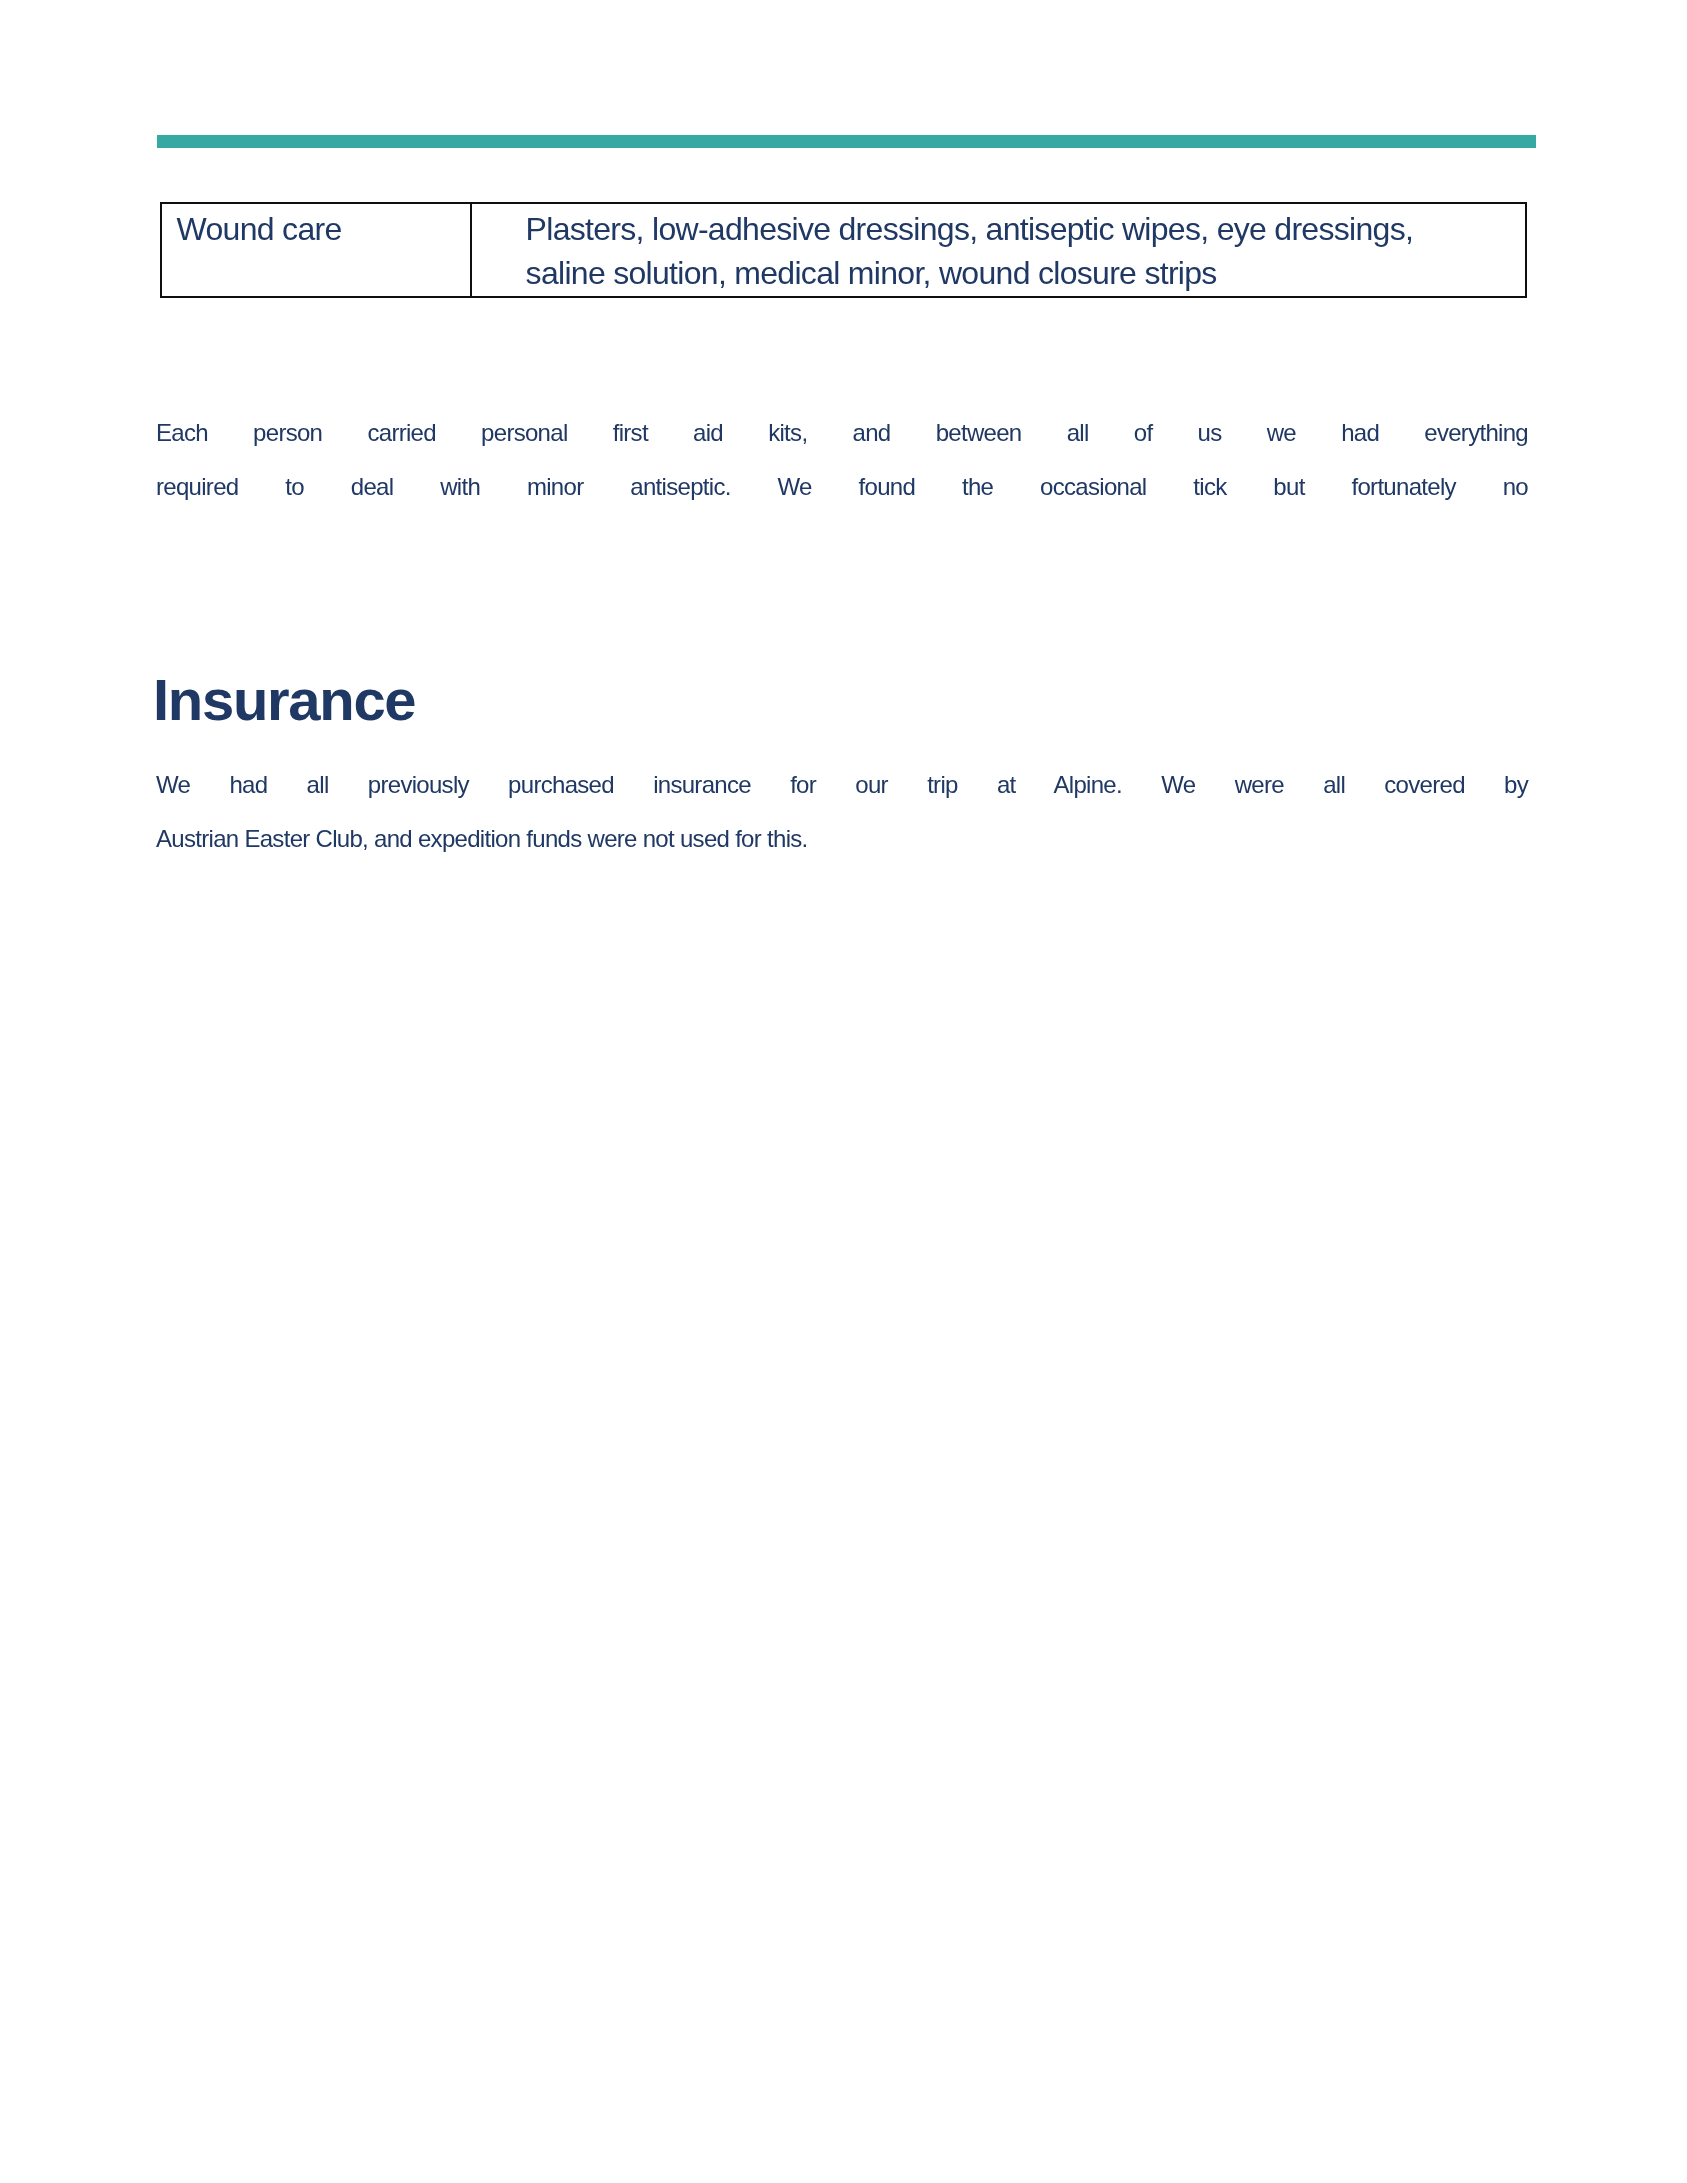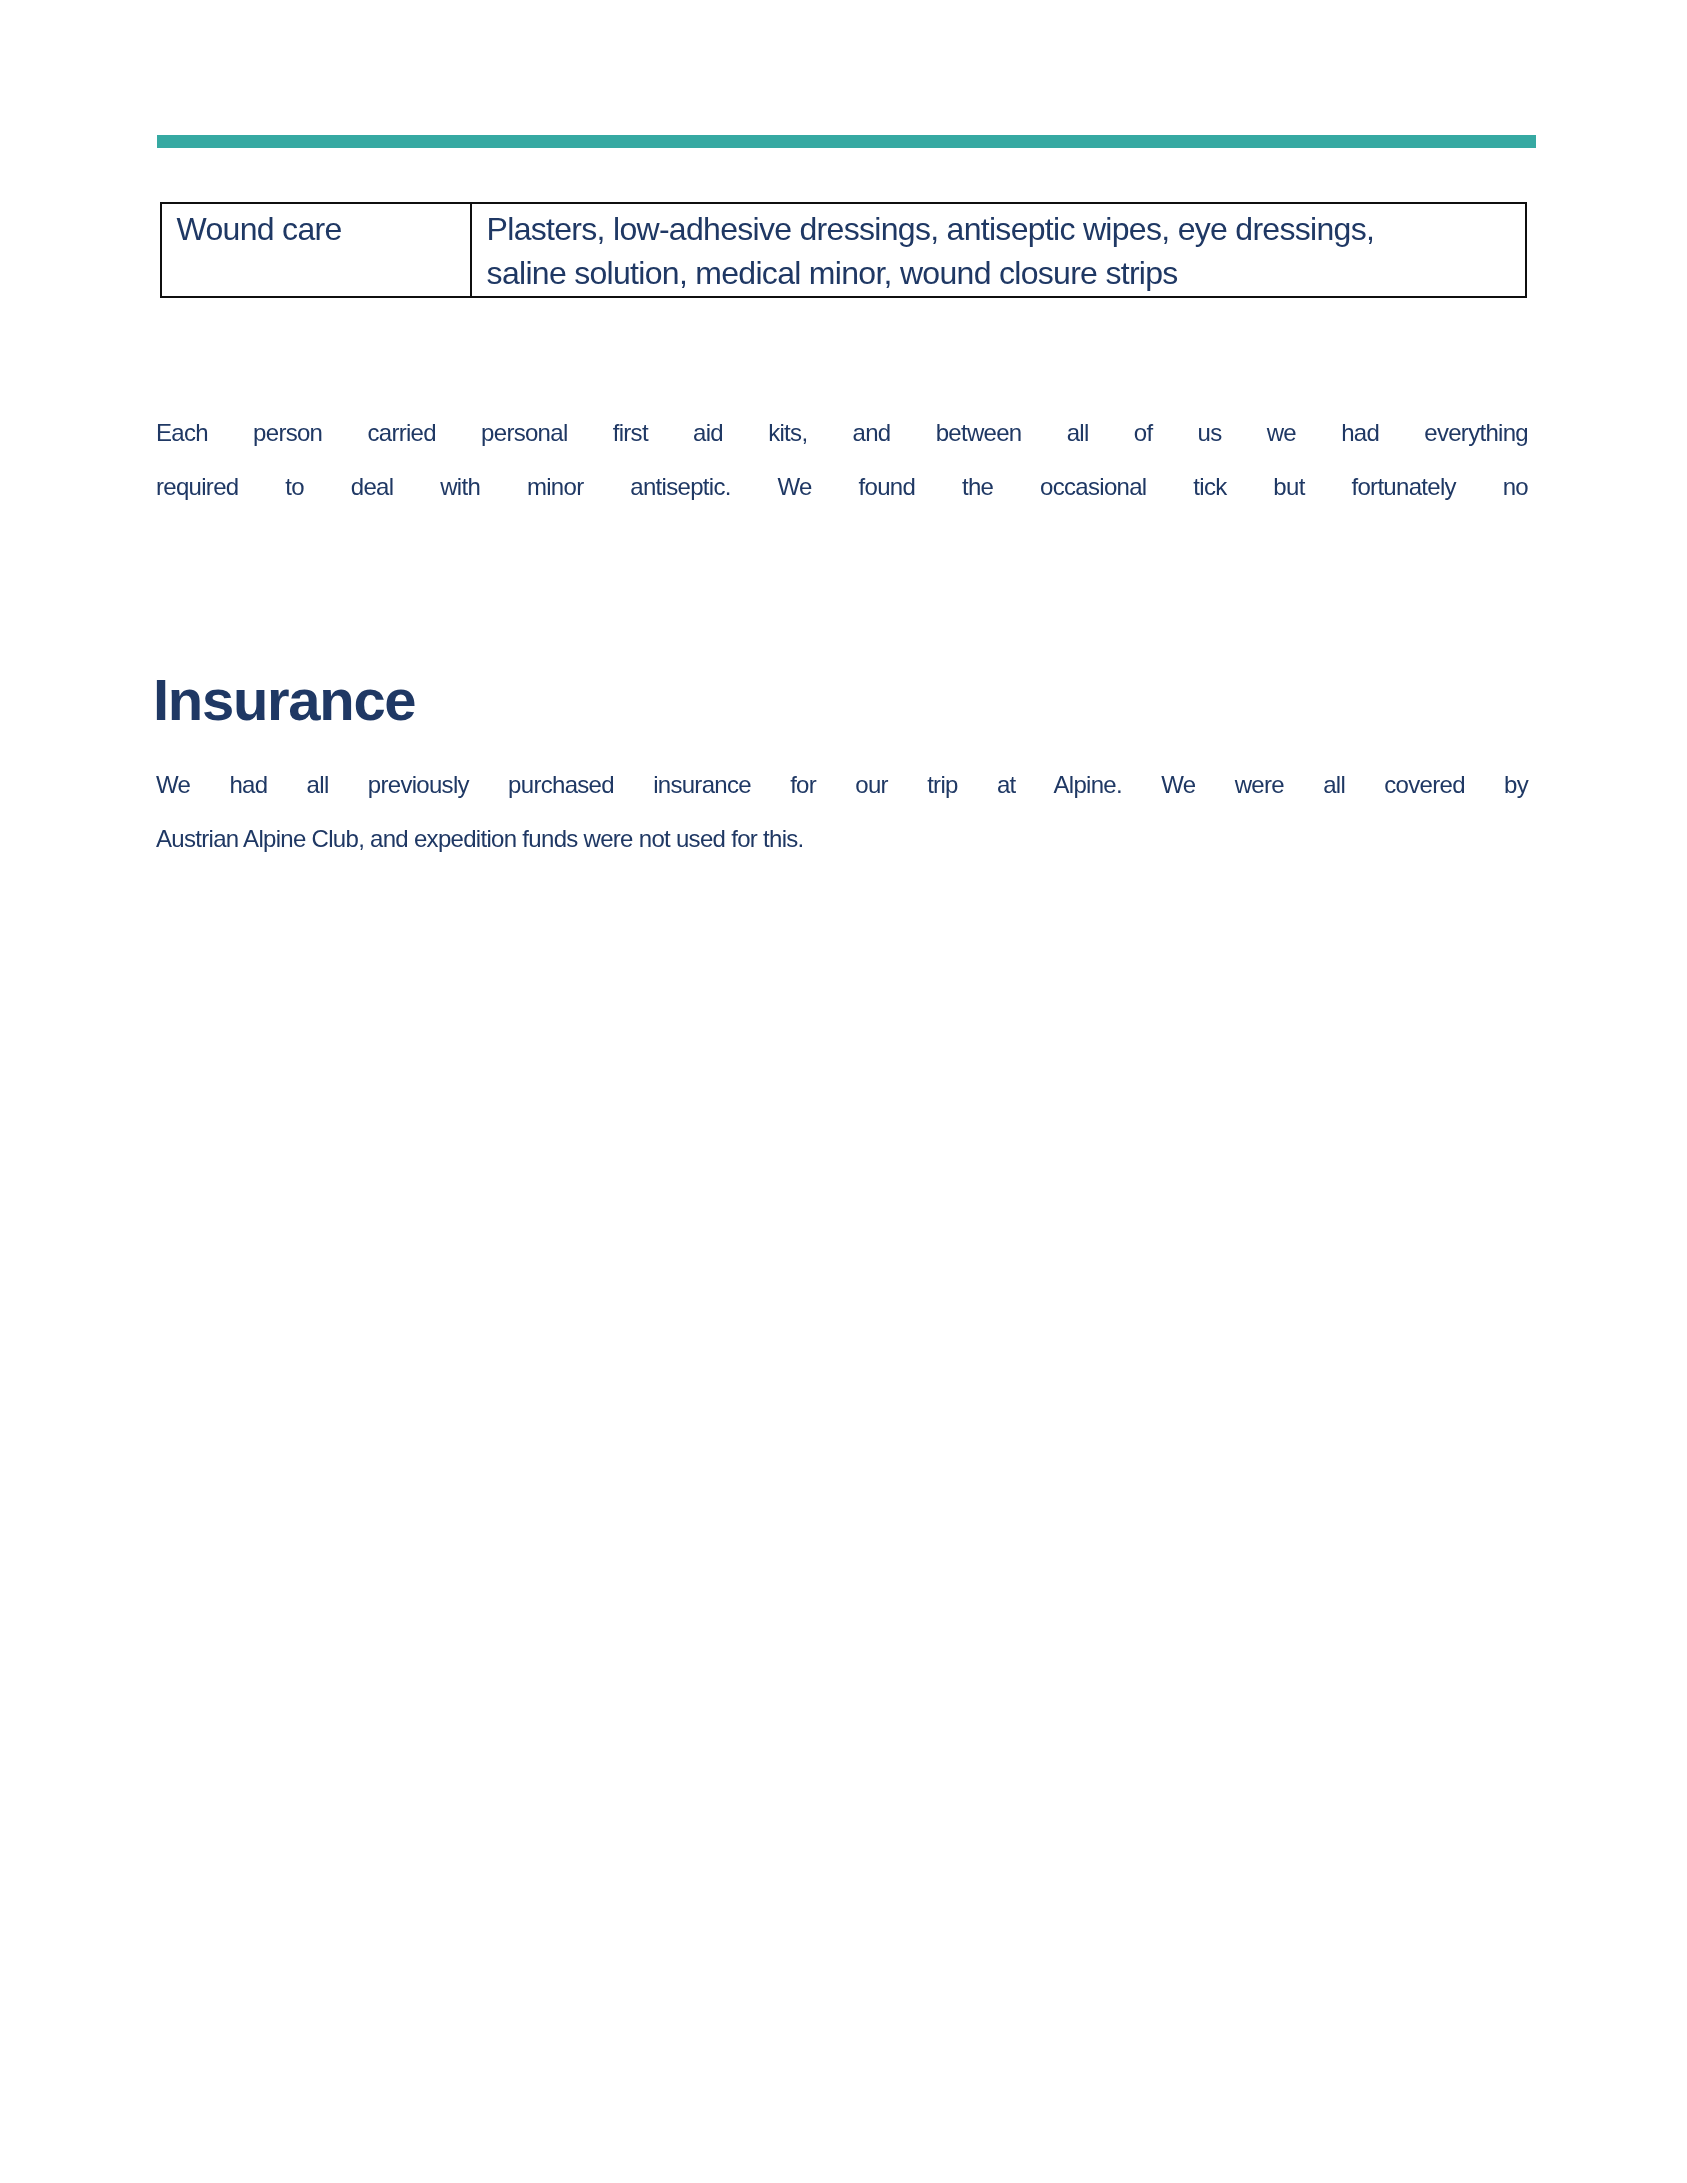--- a/index.html
+++ b/index.html
@@ -42,21 +42,21 @@
     padding:3.3px 13.2px 0.7px 14.6px;
     font-size:32px;
     line-height:44px;
     letter-spacing:-0.7px;
   }
   .cell.cat{
     width:310px;
     flex:0 0 310px;
     border-right:2px solid var(--table-border,#0F0F0F);
   }
-  .cell.items{flex:1 1 auto;}
+  .cell.items{flex:1 1 auto;margin-left:39px;}
   .para{
     position:absolute;
     left:156px;
     width:1372px;
     font-size:24px;
     line-height:54px;
   }
   .para .line{letter-spacing:-0.7px;}
   .para .line.just{
     text-align:justify;
@@ -92,17 +92,17 @@
 
   <div class="para p1">
     <div class="line just">Each person carried personal first aid kits, and between all of us we had everything</div>
     <div class="line just">required to deal with minor antiseptic. We found the occasional tick but fortunately no</div>
   </div>
 
   <h1 class="heading">Insurance</h1>
 
   <div class="para p2">
     <div class="line just">We had all previously purchased insurance for our trip at Alpine. We were all covered by</div>
-    <div class="line">Austrian Alpine Club, and expedition funds were not used for this.</div>
+    <div class="line">Austrian Easter Club, and expedition funds were not used for this.</div>
   </div>
 
 </div>
 
 
 </body></html>

